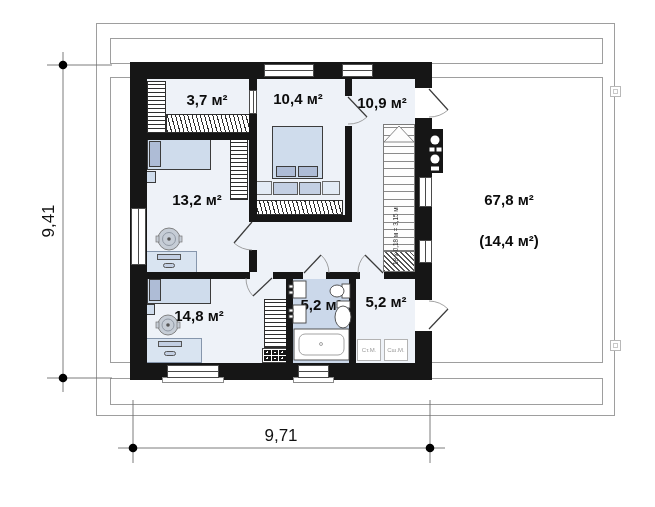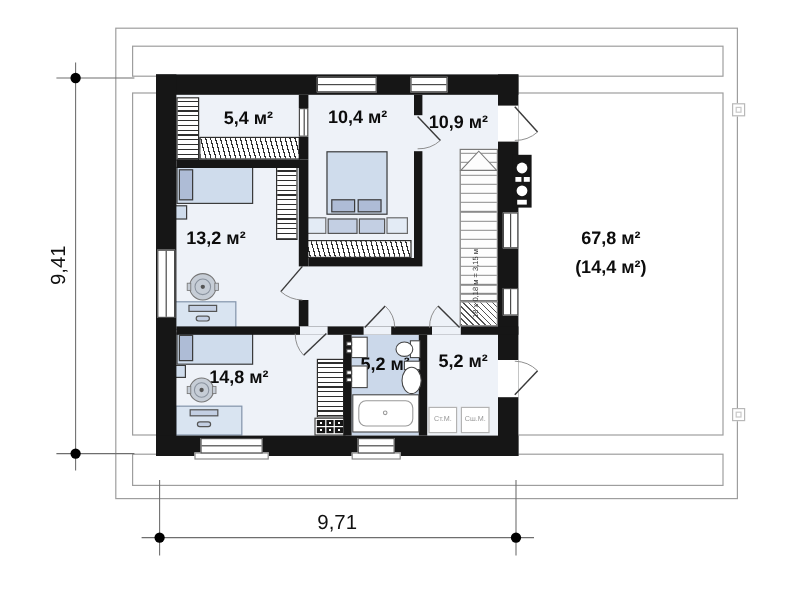--- a/index.html
+++ b/index.html
@@ -126,29 +126,29 @@
   <div class="abs winV" style="left:131px;top:208px;width:15px;height:57px;"></div>
   <div class="abs sill" style="left:162px;top:377px;width:62px;height:6px;"></div>
   <div class="abs sill" style="left:293px;top:377px;width:41px;height:6px;"></div>
   <div class="abs winH" style="left:167px;top:365px;width:52px;height:13px;"></div>
   <div class="abs winH" style="left:298px;top:365px;width:31px;height:13px;"></div>
   <div class="abs gapw" style="left:415px;top:88px;width:17px;height:30px;"></div>
   <div class="abs gapw" style="left:415px;top:300px;width:17px;height:31px;"></div>
   <div class="abs winV" style="left:419px;top:177px;width:13px;height:30px;"></div>
   <div class="abs winV" style="left:419px;top:240px;width:13px;height:23px;"></div>
 
-  <div class="abs label" style="left:207px;top:99px;">5,4 м²</div>
+  <div class="abs label" style="left:207px;top:99px;">3,7 м²</div>
   <div class="abs label" style="left:298px;top:98px;">10,4 м²</div>
   <div class="abs label" style="left:382px;top:102px;">10,9 м²</div>
-  <div class="abs label" style="left:180px;top:199px;">13,2 м²</div>
+  <div class="abs label" style="left:197px;top:199px;">13,2 м²</div>
   <div class="abs label" style="left:199px;top:315px;">14,8 м²</div>
   <div class="abs label" style="left:321px;top:304px;">5,2 м²</div>
   <div class="abs label" style="left:386px;top:301px;">5,2 м²</div>
   <div class="abs label" style="left:509px;top:199px;">67,8 м²</div>
-  <div class="abs label" style="left:509px;top:223px;">(14,4 м²)</div>
+  <div class="abs label" style="left:509px;top:240px;">(14,4 м²)</div>
 
   <svg width="655" height="507" viewBox="0 0 655 507">
 
     <g stroke="#6e6e6e" stroke-width="0.9" fill="none">
       <line x1="63" y1="52" x2="63" y2="392"></line>
       <line x1="47" y1="65" x2="112" y2="65"></line>
       <line x1="47" y1="378" x2="112" y2="378"></line>
       <circle cx="63" cy="65" r="4.3" fill="#000" stroke="none"></circle>
       <circle cx="63" cy="378" r="4.3" fill="#000" stroke="none"></circle>
       <text x="54" y="221" transform="rotate(-90 54 221)" text-anchor="middle" font-size="17" fill="#111" stroke="none">9,41</text>

